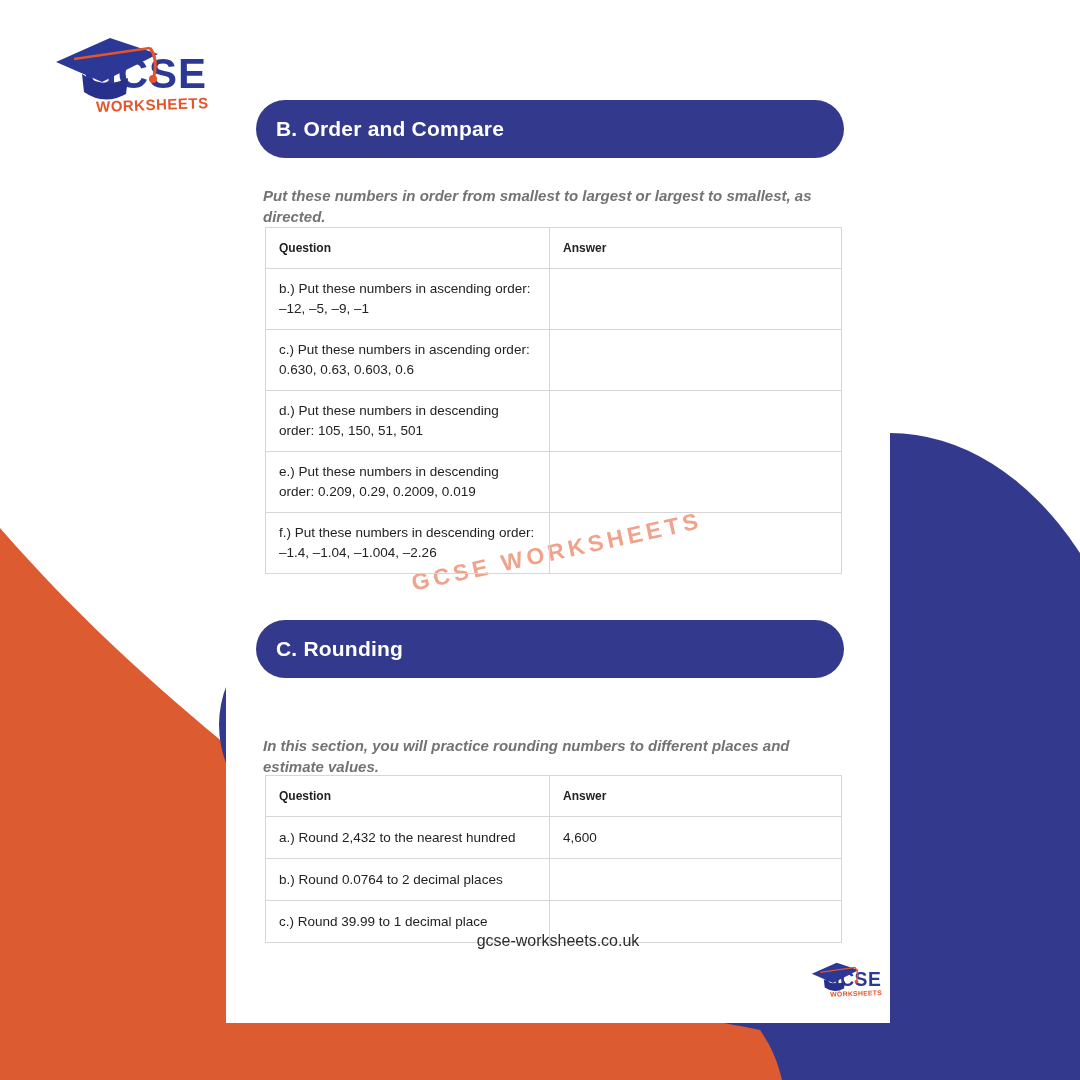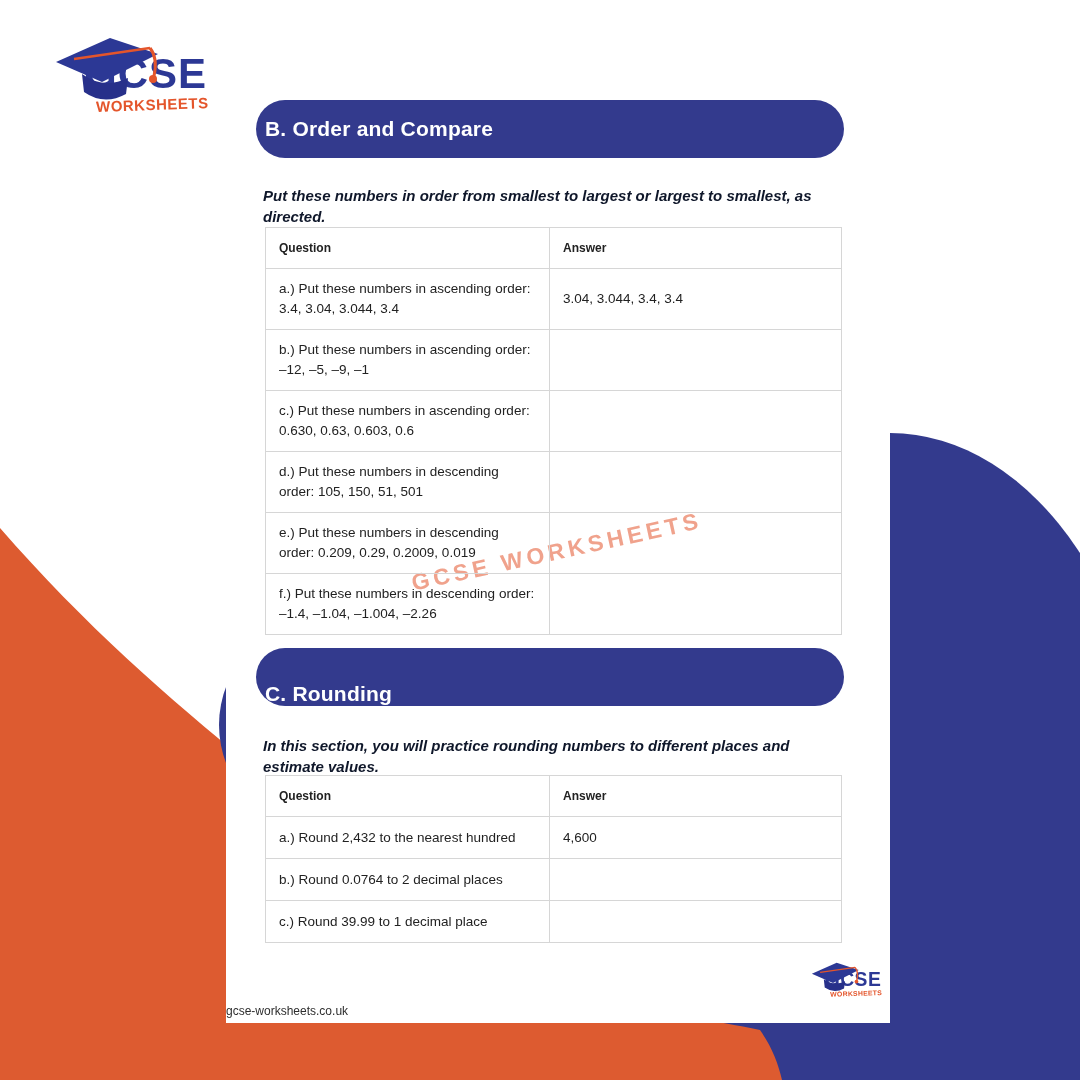--- a/index.html
+++ b/index.html
@@ -12,27 +12,27 @@
   .bg-orange{position:absolute;left:0;top:0;width:1080px;height:1080px;}
   .bg-blue-peek{position:absolute;left:219px;top:618px;width:214px;height:214px;
                 border-radius:50%;background:#333a8d;}
 
   
   .page{position:absolute;left:226px;top:0;width:664px;height:1023px;background:#ffffff;}
 
   
   .pill{position:absolute;left:30px;width:588px;height:58px;border-radius:29px;
         background:#333a8d;display:flex;align-items:center;}
-  .pill span{color:#ffffff;font-weight:bold;font-size:21px;padding-left:9px;letter-spacing:.2px;}
+  .pill span{color:#ffffff;font-weight:bold;font-size:21px;padding-left:20px;letter-spacing:.2px;}
   .pill-b{top:100px;}
-  .pill-c{top:648px;align-items:flex-end;}
+  .pill-c{top:620px;}
 
   
   .intro{position:absolute;left:37px;width:580px;font-size:15px;font-weight:bold;
-         font-style:italic;line-height:21px;color:#0f172a;}
+         font-style:italic;line-height:21px;color:#737373;}
   .intro-b{top:170px;}
   .intro-c{top:719px;margin-top:16px;}
 
   
   .watermark{position:absolute;left:186px;top:570px;color:#f0a28c;font-weight:bold;
              font-size:23px;letter-spacing:4px;white-space:nowrap;
              transform:rotate(-12.3deg);transform-origin:0 50%;}
 
   
   table.tbl{position:absolute;left:39px;width:576px;border-collapse:collapse;table-layout:fixed;
@@ -41,21 +41,21 @@
   .tbl-c{top:775px;}
   table.tbl col.q{width:284px;}
   table.tbl col.a{width:292px;}
   table.tbl th,table.tbl td{border:1px solid #d6d6d6;text-align:left;vertical-align:middle;
             font-size:13.5px;line-height:20px;padding:8px 13px;color:#222;background:transparent;}
   table.tbl th{font-weight:bold;font-size:12px;height:24px;}
   .tbl-b td{height:44px;}   
   .tbl-c td{height:25px;}   
 
   
-  .footer{position:absolute;left:0;right:0;top:1004px;text-align:left;font-size:12px;color:#2d2d2d;}
+  .footer{position:absolute;left:0;right:0;top:932px;text-align:center;font-size:16px;color:#2d2d2d;}
 
   
   .logo{position:absolute;width:200px;height:92px;}
   .logo-large{left:52px;top:32px;}
   .logo-small-wrap{position:absolute;left:584px;top:960px;width:200px;height:92px;
                    transform:scale(0.46);transform-origin:0 0;}
   .logo .cap{position:absolute;left:0;top:0;z-index:3;}
   .logo .logo-title{position:absolute;left:32px;top:18px;z-index:2;font-size:42px;font-weight:800;
                     color:#2c3895;letter-spacing:1px;}
   .logo .logo-sub{position:absolute;left:44px;top:64px;z-index:2;font-size:15px;font-weight:800;
@@ -101,24 +101,20 @@
           <col class="q">
           <col class="a">
         </colgroup>
       <thead>
         <tr>
           <th>Question</th>
           <th>Answer</th>
         </tr>
       </thead>
       <tbody>
-        <tr>
-          <td>a.) Put these numbers in ascending order: 3.4, 3.04, 3.044, 3.4</td>
-          <td>3.04, 3.044, 3.4, 3.4</td>
-        </tr>
         <tr>
           <td>b.) Put these numbers in ascending order: –12, –5, –9, –1</td>
           <td></td>
         </tr>
         <tr>
           <td>c.) Put these numbers in ascending order: 0.630, 0.63, 0.603, 0.6</td>
           <td></td>
         </tr>
         <tr>
           <td>d.) Put these numbers in descending order: 105, 150, 51, 501</td>

